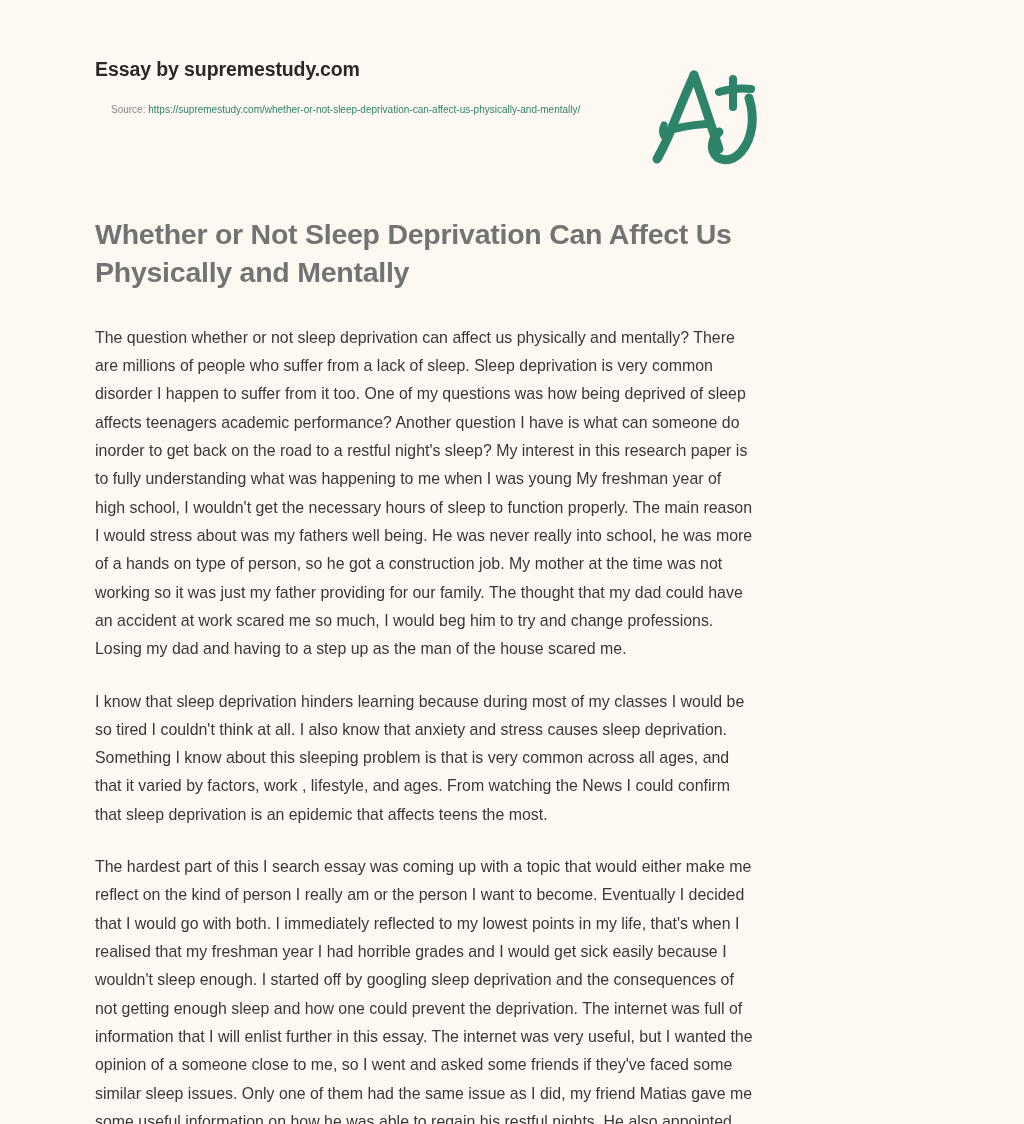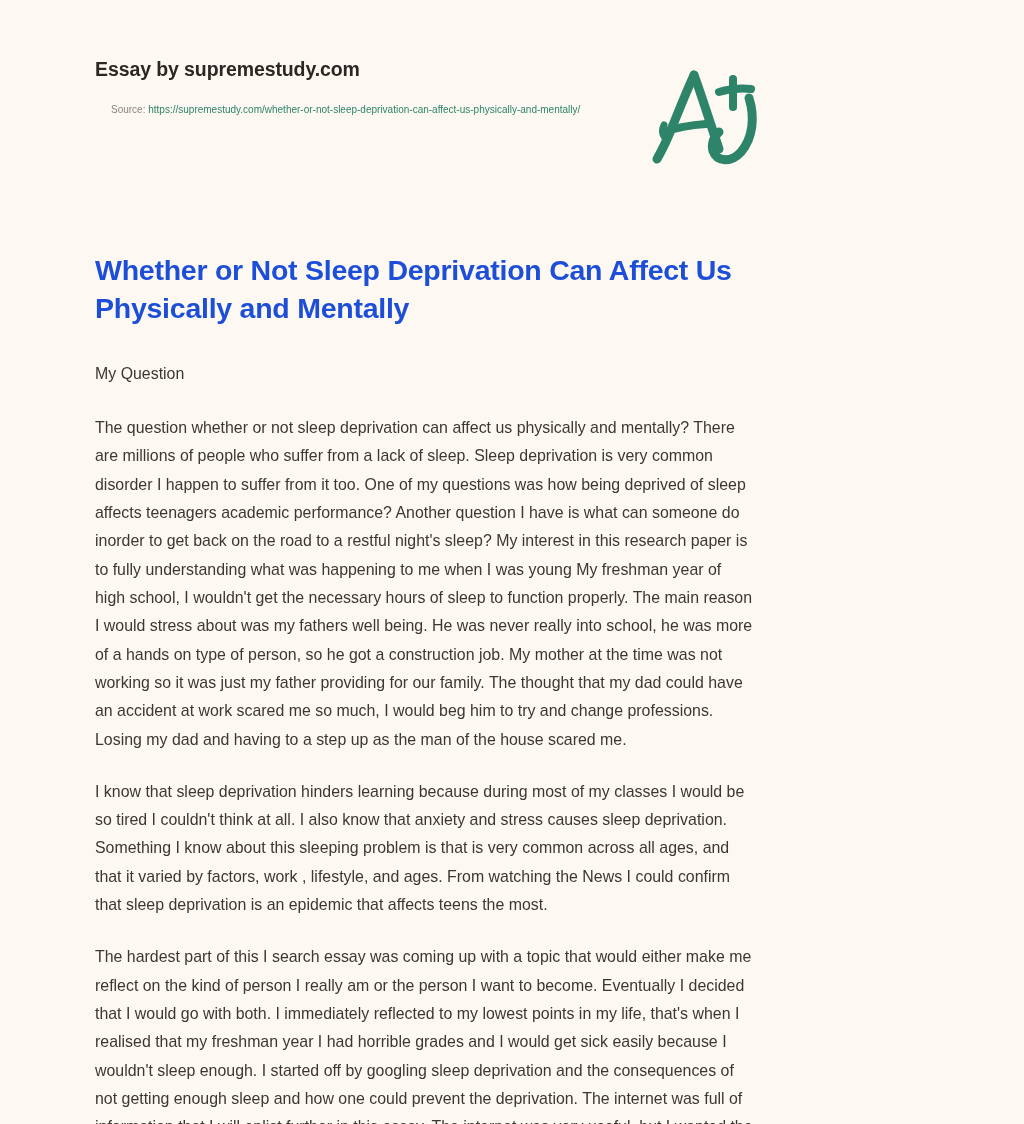--- a/index.html
+++ b/index.html
@@ -63,25 +63,25 @@
     height: 112px;
   }
   .logo svg {
     display: block;
     width: 118px;
     height: 112px;
   }
 
   
   .doc-title {
-    margin: 76px 0 0 0;
+    margin: 40px 0 0 0;
     font-size: 28.5px;
     font-weight: bold;
     line-height: 1.33;
-    color: #1d4ed8;
+    color: #737373;
     letter-spacing: -0.25px;
     max-width: 780px;
   }
 
   
   .body-content {
     margin-top: 32px;
     max-width: 868px;
   }
   .body-content p {
@@ -129,19 +129,18 @@
 
         <path d="M104 36 C110 55, 108 76, 96 90 C86 101, 72 100, 68 89 C66 82, 69 74, 74 70" stroke-width="9"></path>
       </svg>
     </div>
 
   </div>
 
   <h1 class="doc-title">Whether or Not Sleep Deprivation Can Affect Us Physically and Mentally</h1>
 
   <div class="body-content">
-    <p class="section-head">My Question</p>
     <p>The question whether or not sleep deprivation can affect us physically and mentally? There are millions of people who suffer from a lack of sleep. Sleep deprivation is very common disorder I happen to suffer from it too. One of my questions was how being deprived of sleep affects teenagers academic performance? Another question I have is what can someone do inorder to get back on the road to a restful night's sleep? My interest in this research paper is to fully understanding what was happening to me when I was young My freshman year of high school, I wouldn't get the necessary hours of sleep to function properly. The main reason I would stress about was my fathers well being. He was never really into school, he was more of a hands on type of person, so he got a construction job. My mother at the time was not working so it was just my father providing for our family. The thought that my dad could have an accident at work scared me so much, I would beg him to try and change professions. Losing my dad and having to a step up as the man of the house scared me.</p>
     <p>I know that sleep deprivation hinders learning because during most of my classes I would be so tired I couldn't think at all. I also know that anxiety and stress causes sleep deprivation. Something I know about this sleeping problem is that is very common across all ages, and that it varied by factors, work , lifestyle, and ages. From watching the News I could confirm that sleep deprivation is an epidemic that affects teens the most.</p>
     <p>The hardest part of this I search essay was coming up with a topic that would either make me reflect on the kind of person I really am or the person I want to become. Eventually I decided that I would go with both. I immediately reflected to my lowest points in my life, that's when I realised that my freshman year I had horrible grades and I would get sick easily because I wouldn't sleep enough. I started off by googling sleep deprivation and the consequences of not getting enough sleep and how one could prevent the deprivation. The internet was full of information that I will enlist further in this essay. The internet was very useful, but I wanted the opinion of a someone close to me, so I went and asked some friends if they've faced some similar sleep issues. Only one of them had the same issue as I did, my friend Matias gave me some useful information on how he was able to regain his restful nights. He also appointed me to some good websites that are reliable and that have some very useful information on my topic. I was also able to get some useful information from the COS database from which Mr. Stern appointed to. The MLA citations were also from the database. There were some challenges I faced along the way, one being the search process. Most of the websites I found had the same information, it was really hard finding useful information after the fourth body paragraph. I had also spoke to t</p>
   </div>
 
 </div>
 
 </body></html>

